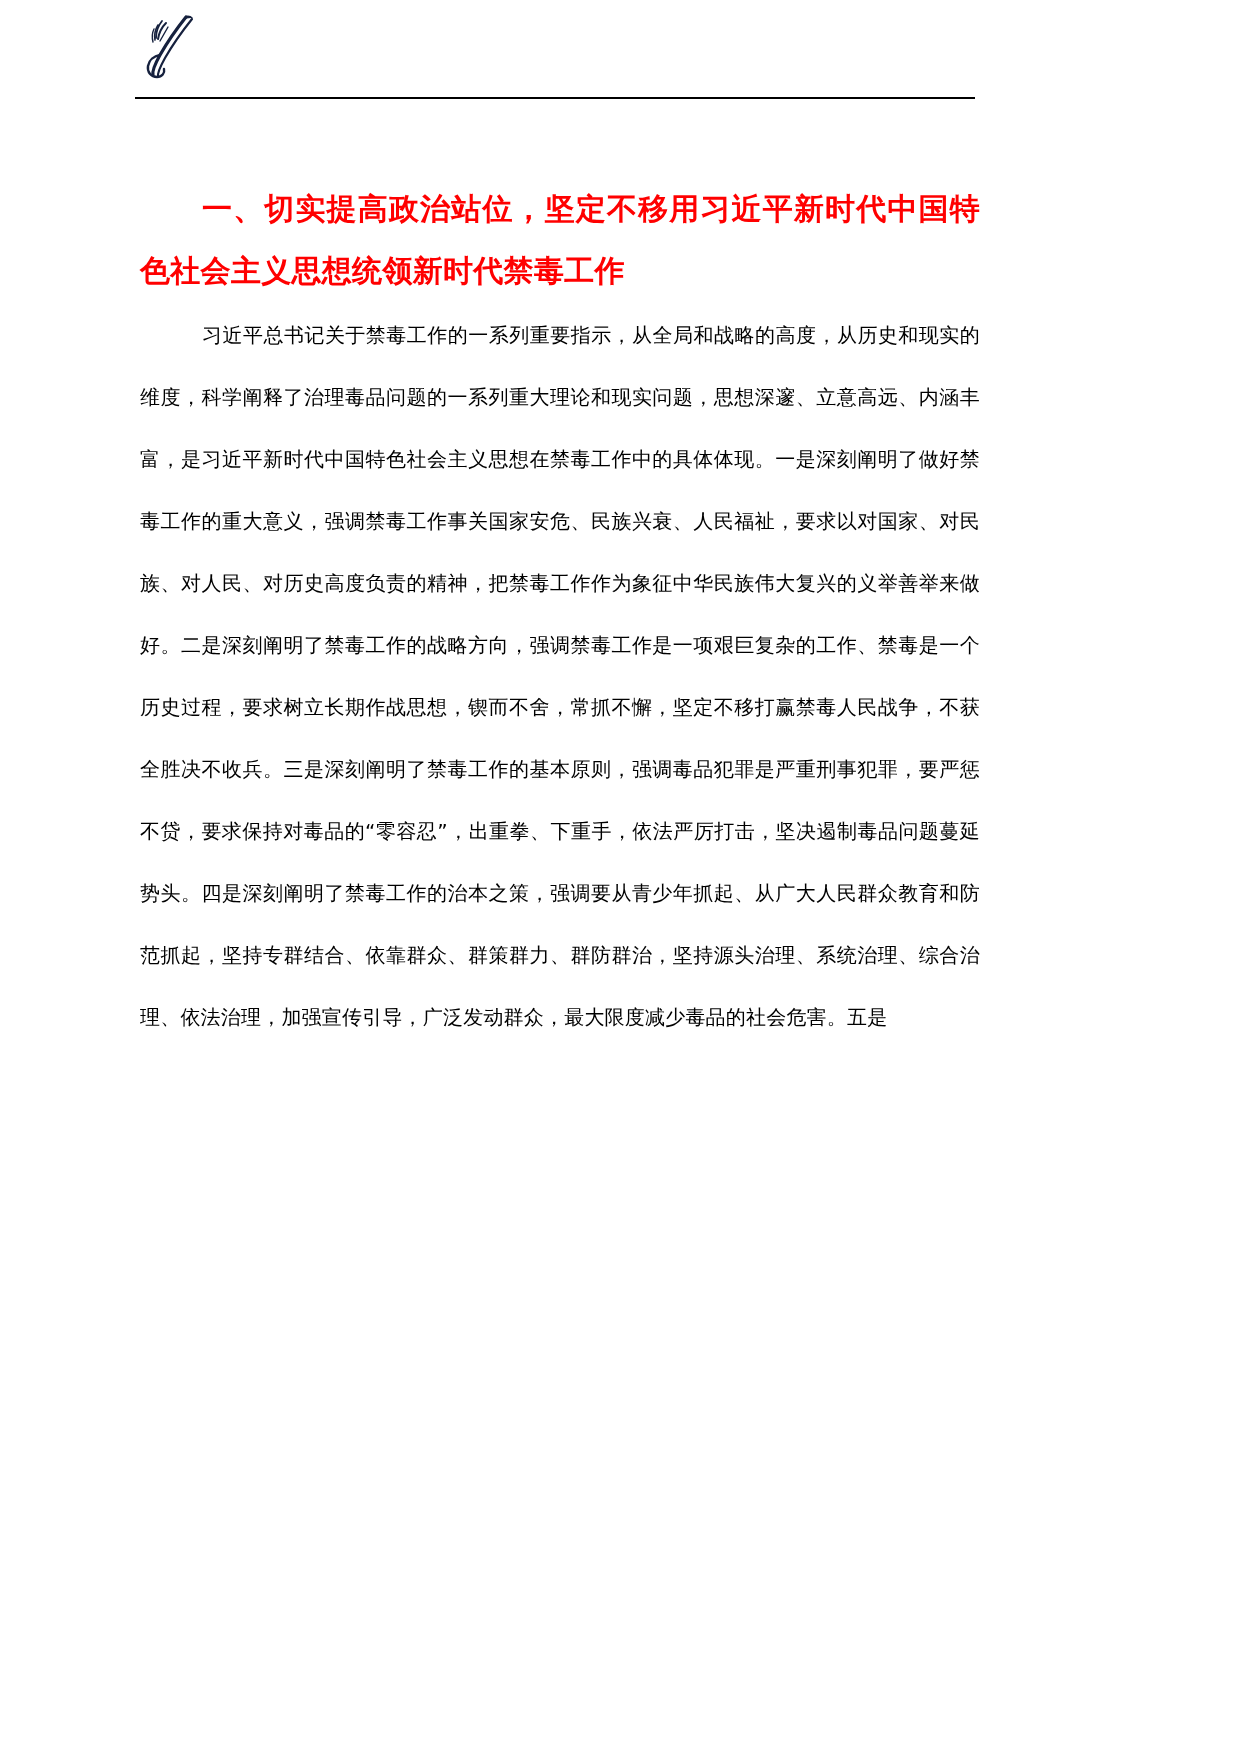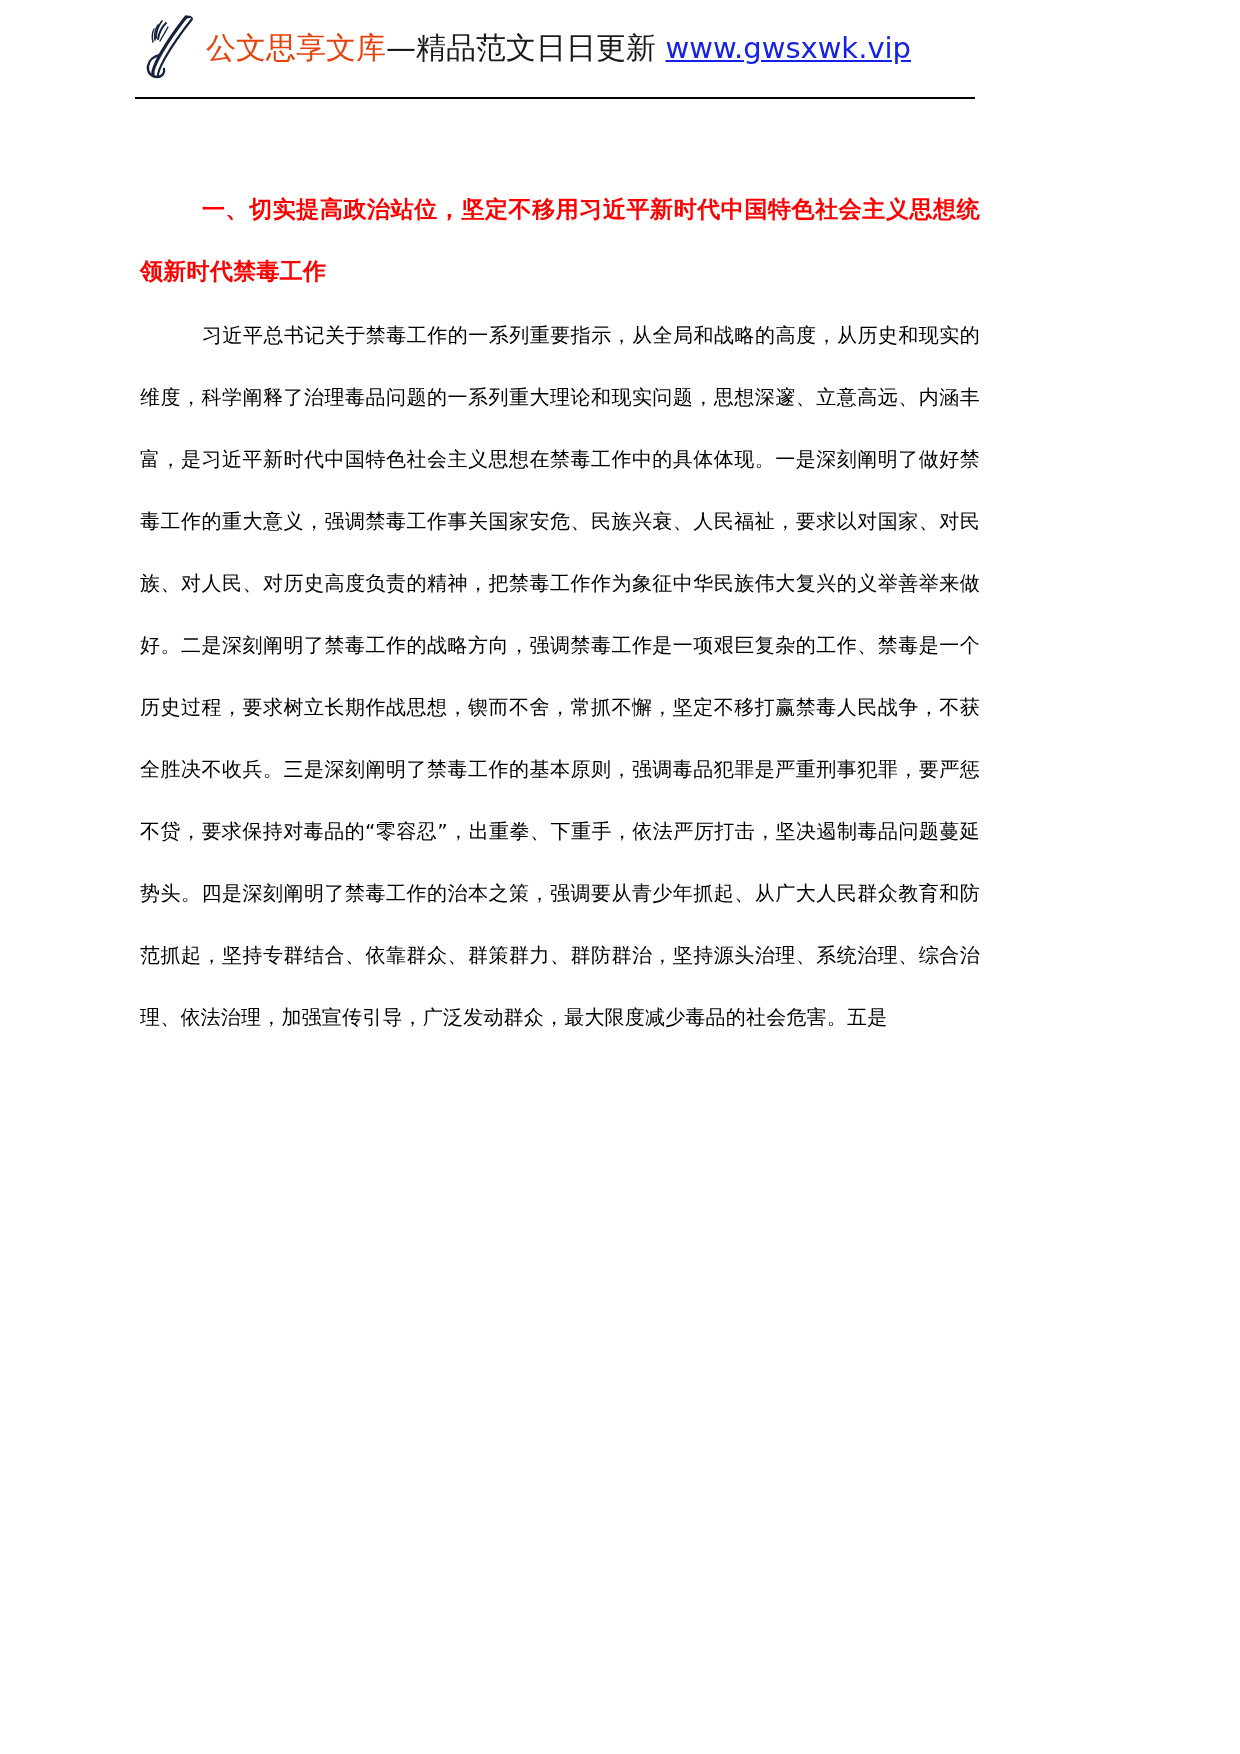--- a/index.html
+++ b/index.html
@@ -81,21 +81,21 @@
   
   .content {
     position: absolute;
     left: 140px;
     top: 178px;
     width: 840px;
   }
 
   .heading {
     color: #ff0000;
-    font-size: 23px;
+    font-size: 30px;
     line-height: 62px;
     font-weight: 700;
     text-align: justify;
     text-justify: inter-ideograph;
     letter-spacing: 0.3px;
     margin: 0 0 2px 0;
     text-indent: 62px;
   }
 
   .para {
@@ -129,23 +129,20 @@
             <path d="M18 14 C15 19, 14 24, 15 29" stroke-width="1.6"></path>
             <path d="M14 18 C12 22, 12 27, 13 31" stroke-width="1.4"></path>
             <path d="M28 16 L20 30" stroke-width="1.4"></path>
           </g>
           <g fill="#16213e">
             <path d="M45 5 C47 4, 51 4, 53 7 C50 7, 47 7, 45 8 Z"></path>
           </g>
         </svg>
       </div>
 
-      <div class="brand-text">
-        <span class="brand-red">公文思享文库</span><span class="brand-dark">—精品范文日日更新</span> <span class="brand-url">www.gwsxwk.vip</span>
-      </div>
 
     </div>
     <div class="header-rule"></div>
   </div>
 
   <div class="content">
     <p class="heading">一、切实提高政治站位，坚定不移用习近平新时代中国特色社会主义思想统领新时代禁毒工作</p>
 
     <p class="para">习近平总书记关于禁毒工作的一系列重要指示，从全局和战略的高度，从历史和现实的维度，科学阐释了治理毒品问题的一系列重大理论和现实问题，思想深邃、立意高远、内涵丰富，是习近平新时代中国特色社会主义思想在禁毒工作中的具体体现。一是深刻阐明了做好禁毒工作的重大意义，强调禁毒工作事关国家安危、民族兴衰、人民福祉，要求以对国家、对民族、对人民、对历史高度负责的精神，把禁毒工作作为象征中华民族伟大复兴的义举善举来做好。二是深刻阐明了禁毒工作的战略方向，强调禁毒工作是一项艰巨复杂的工作、禁毒是一个历史过程，要求树立长期作战思想，锲而不舍，常抓不懈，坚定不移打赢禁毒人民战争，不获全胜决不收兵。三是深刻阐明了禁毒工作的基本原则，强调毒品犯罪是严重刑事犯罪，要严惩不贷，要求保持对毒品的“零容忍”，出重拳、下重手，依法严厉打击，坚决遏制毒品问题蔓延势头。四是深刻阐明了禁毒工作的治本之策，强调要从青少年抓起、从广大人民群众教育和防范抓起，坚持专群结合、依靠群众、群策群力、群防群治，坚持源头治理、系统治理、综合治理、依法治理，加强宣传引导，广泛发动群众，最大限度减少毒品的社会危害。五是</p>
   </div>

